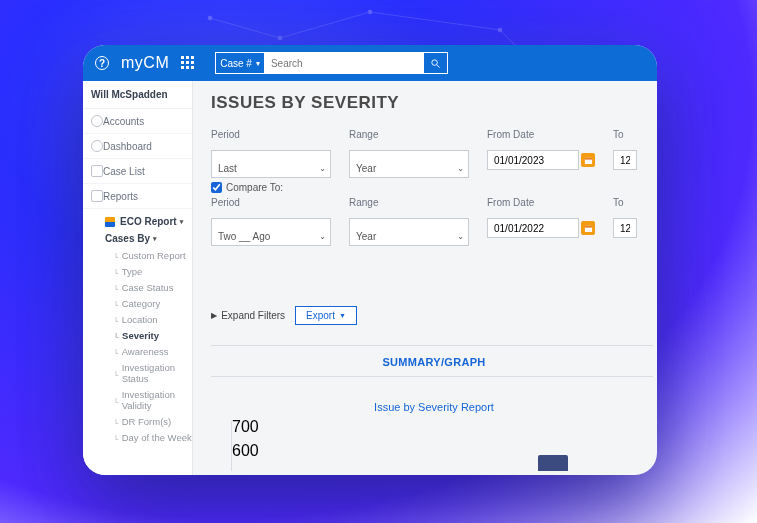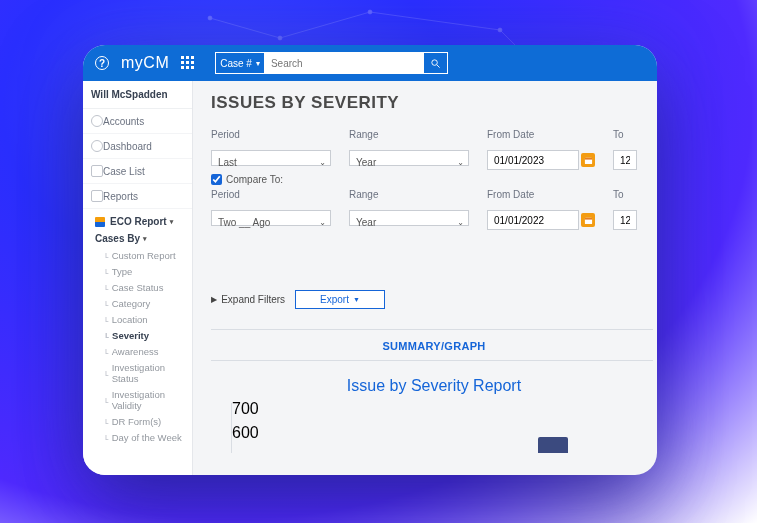--- a/index.html
+++ b/index.html
@@ -70,61 +70,61 @@
   .user {
     padding: 8px 8px; font-size:10px; color:#374151; font-weight:bold;
     border-bottom:1px solid #eef0f2;
   }
   .navitem {
     padding: 6px 8px; display:flex; align-items:center; gap:0;
     border-bottom:1px solid #f3f4f6; cursor:pointer;
   }
   .navitem .ic { width:12px; height:12px; border:1px solid #c0c4cc; border-radius:50%; flex-shrink:0; }
   .navitem .ic.sq { border-radius:2px; }
-  .tree { padding: 4px 0 6px 6px; }
+  .tree { padding: 4px 0 6px 16px; }
   .tree-row { padding: 3px 4px 3px 6px; display:flex; align-items:center; gap:3px; cursor:pointer; }
   .tree-row.bold { font-weight:bold; color:#374151; }
   .tree-row .caret { font-size:7px; color:#555; }
   .tree-sub { padding-left: 10px; }
   .tree-leaf { padding: 2.5px 0 2.5px 6px; display:flex; gap:3px; align-items:center; cursor:pointer; color:#93989f; font-size:9.5px; }
   .tree-leaf .tick { color:#c0c4cc; font-size:9px; }
   .tree-leaf.active { font-weight:bold; color:#374151; }
   .main { flex:1; overflow:hidden; padding: 12px 0 0 18px; position:relative; }
   .title { font-size:17px; font-weight:bold; color:#4a4a4a; letter-spacing:0.5px; margin-bottom:16px; }
   .filters { display:flex; gap:18px; font-size:10px; color:#555; }
   .fcol { display:flex; flex-direction:column; gap:10px; }
   .flabel { font-size:10px; color:#6b7280; }
   .fsel {
-    height:16px; border:1px solid #c9cdd3; background:#fff; font-size:10px;
+    height:28px; border:1px solid #c9cdd3; background:#fff; font-size:10px;
     padding:8px 16px 0 6px; display:flex; align-items:center; position:relative;
     min-width: 120px;
   }
   .fsel .chev { position:absolute; right:4px; font-size:8px; color:#555; }
   .finput {
     height:20px; border:1px solid #c9cdd3; background:#fff; font-size:10px;
     padding:0 6px; width: 92px; outline:none;
   }
   .date-wrap { display:flex; align-items:center; gap:2px; }
   .cal-icon { width:14px; height:14px; background:#f39c12; border-radius:2px; display:flex; align-items:center; justify-content:center; }
   .cal-icon svg { width:9px; height:9px; }
   .compare-row { display:flex; align-items:center; gap:4px; font-size:10px; color:#555; margin:4px 0 2px 0; }
   .cbox { width:11px; height:11px; accent-color:#1565d8; }
   .row2 { margin-top:4px; }
   .expand-row { display:flex; align-items:center; gap:10px; margin-top:60px; font-size:10px; }
   .expand-link { display:flex; align-items:center; gap:4px; color:#444; cursor:pointer; }
   .expand-link .tri { font-size:8px; }
   .export-btn {
     border:1px solid #1565d8; color:#1565d8; background:#fff; font-size:10px;
-    padding:3px 24px; display:flex; align-items:center; gap:4px; cursor:pointer;
+    padding:3px 10px; display:flex; align-items:center; gap:4px; cursor:pointer;
   }
   .export-btn .tri { font-size:7px; }
   .hr { height:1px; background:#d9dde3; margin:20px 0 0 0; width: calc(100% - 4px); }
   .summary-tab { text-align:center; font-size:11px; color:#1565d8; font-weight:bold; margin-top:10px; letter-spacing:0.3px; }
   .hr2 { height:1px; background:#d9dde3; margin-top:8px; width: calc(100% - 4px); }
-  .chart-title { text-align:center; font-size:16px; color:#1565d8; margin-top:16px; }
+  .chart-title { text-align:center; font-size:11px; color:#1565d8; margin-top:24px; }
   .chart { position:relative; margin-top:8px; height:50px; }
   .ylab { position:absolute; right:100%; transform:translateY(-50%); padding-right:3px; }
   .chartbox { margin-left:20px; height:100%; border-left:1px solid #d9dde3; border-bottom:none; position:relative; }
   .bar { position:absolute; bottom:0; width:30px; background:#3b4a7f; border-radius:2px 2px 0 0; }
   .ecoicon { width:10px; height:10px; display:inline-block; background:linear-gradient(#f59e0b 50%, #1565d8 50%); border-radius:1px; margin-right:2px; }
 </style>
 </head>
 <body>
 
 <div class="bg-dots">

